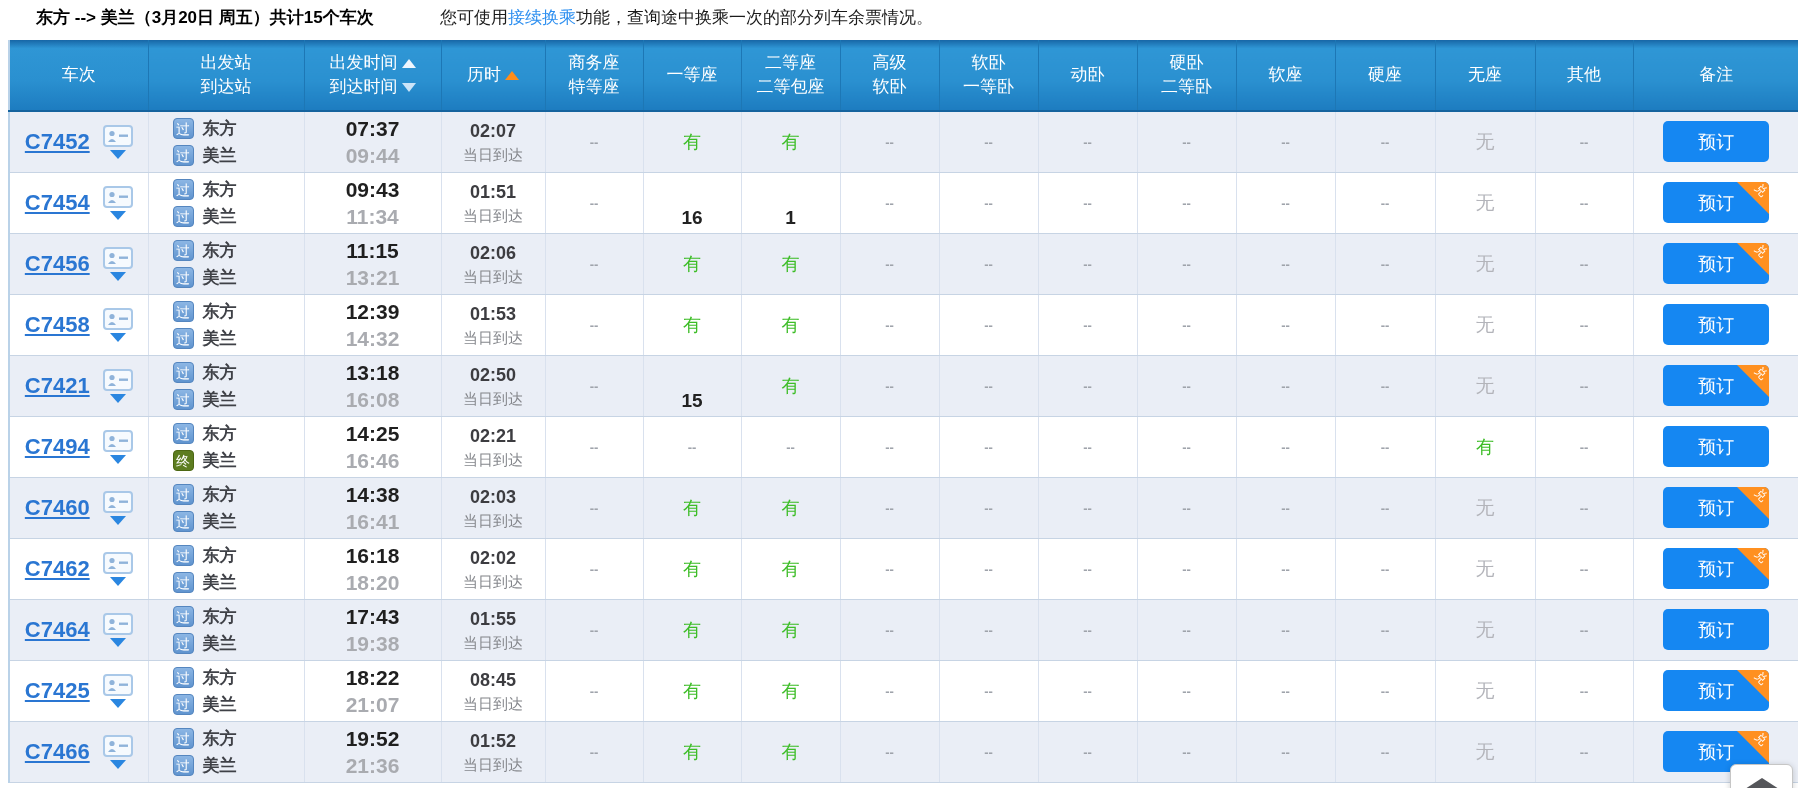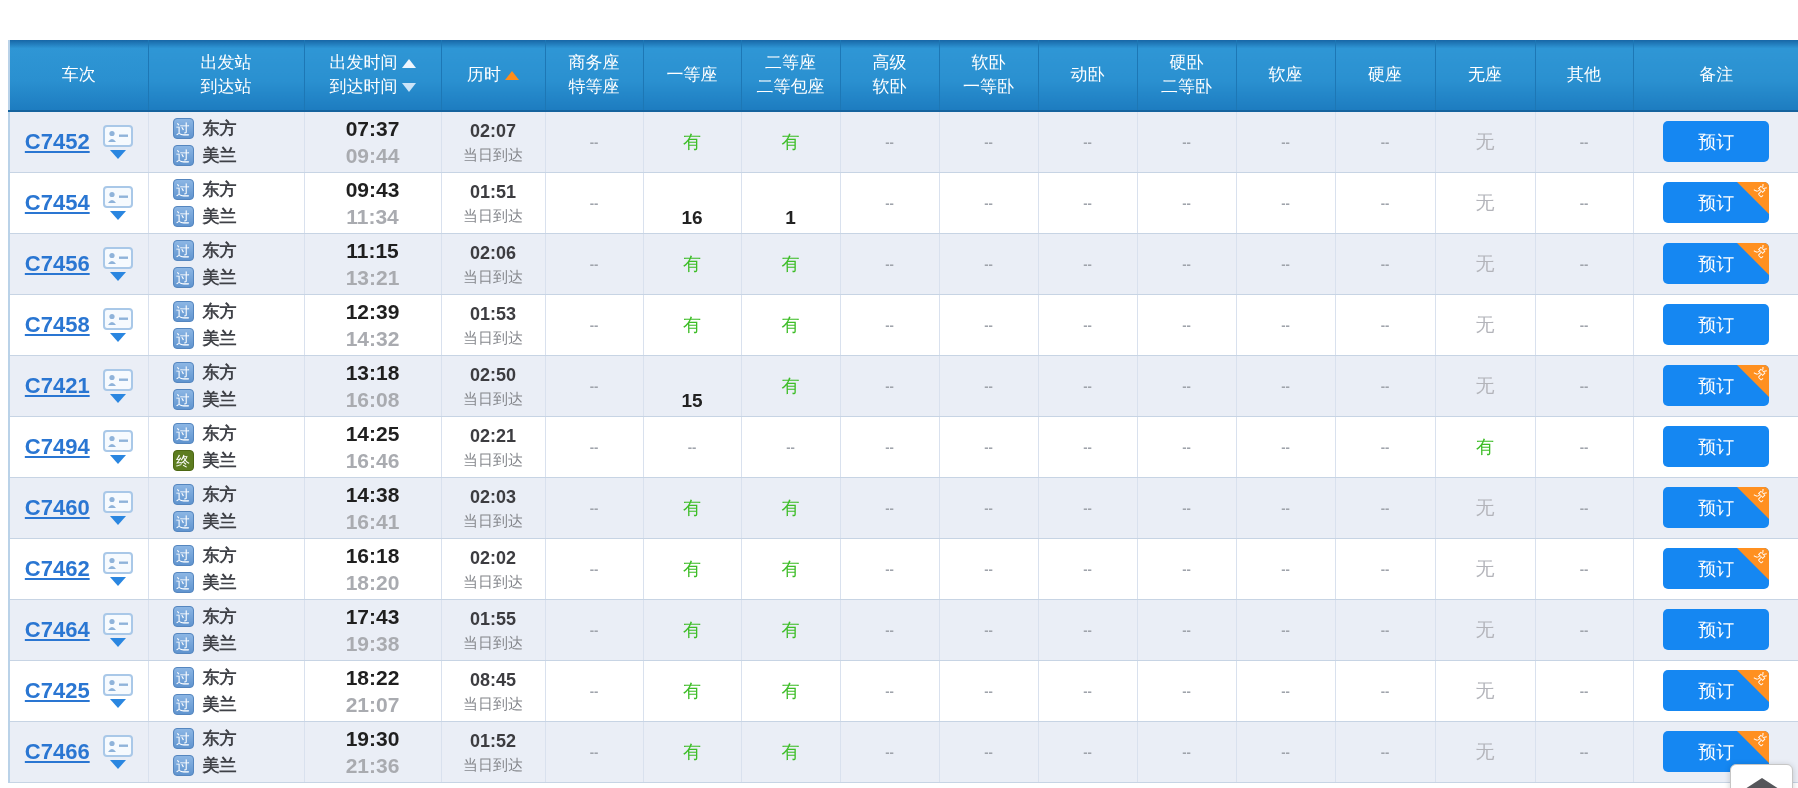--- a/index.html
+++ b/index.html
@@ -81,20 +81,22 @@
              display:flex; justify-content:center; align-items:flex-start; padding-top:13px; cursor:pointer; }
   .chev-up { width:0; height:0; border-left:17px solid transparent; border-right:17px solid transparent;
              border-bottom:11px solid #55565a; }
 </style>
 </head>
 <body>
 
 <div class="page">
 
   <div class="topbar">
+    <span class="route-summary">东方 --&gt; 美兰（3月20日 周五）共计15个车次</span>
+    <span class="notice"><span>您可使用</span><a>接续换乘</a><span>功能，查询途中换乘一次的部分列车余票情况。</span></span>
   </div>
 
   <table class="grid">
     <colgroup>
       <col style="width:139px">
         <col style="width:156px">
         <col style="width:137px">
         <col style="width:104px">
       <col style="width:98px">
         <col style="width:98px">
@@ -725,21 +727,21 @@
       <div class="st-line">
         <span class="st-badge badge-pass">过</span>
         <span class="st-name">东方</span>
       </div>
       <div class="st-line">
         <span class="st-badge badge-pass">过</span>
         <span class="st-name">美兰</span>
       </div>
     </td>
     <td class="c-time">
-      <div class="t-dep">19:30</div>
+      <div class="t-dep">19:52</div>
       <div class="t-arr">21:36</div>
     </td>
     <td class="c-dur">
       <div class="d-dur">01:52</div>
       <div class="d-day">当日到达</div>
     </td>
     <td><span class="seat-val s-dash">--</span></td>
     <td><span class="seat-val s-avail">有</span></td>
     <td><span class="seat-val s-avail">有</span></td>
     <td><span class="seat-val s-dash">--</span></td>

